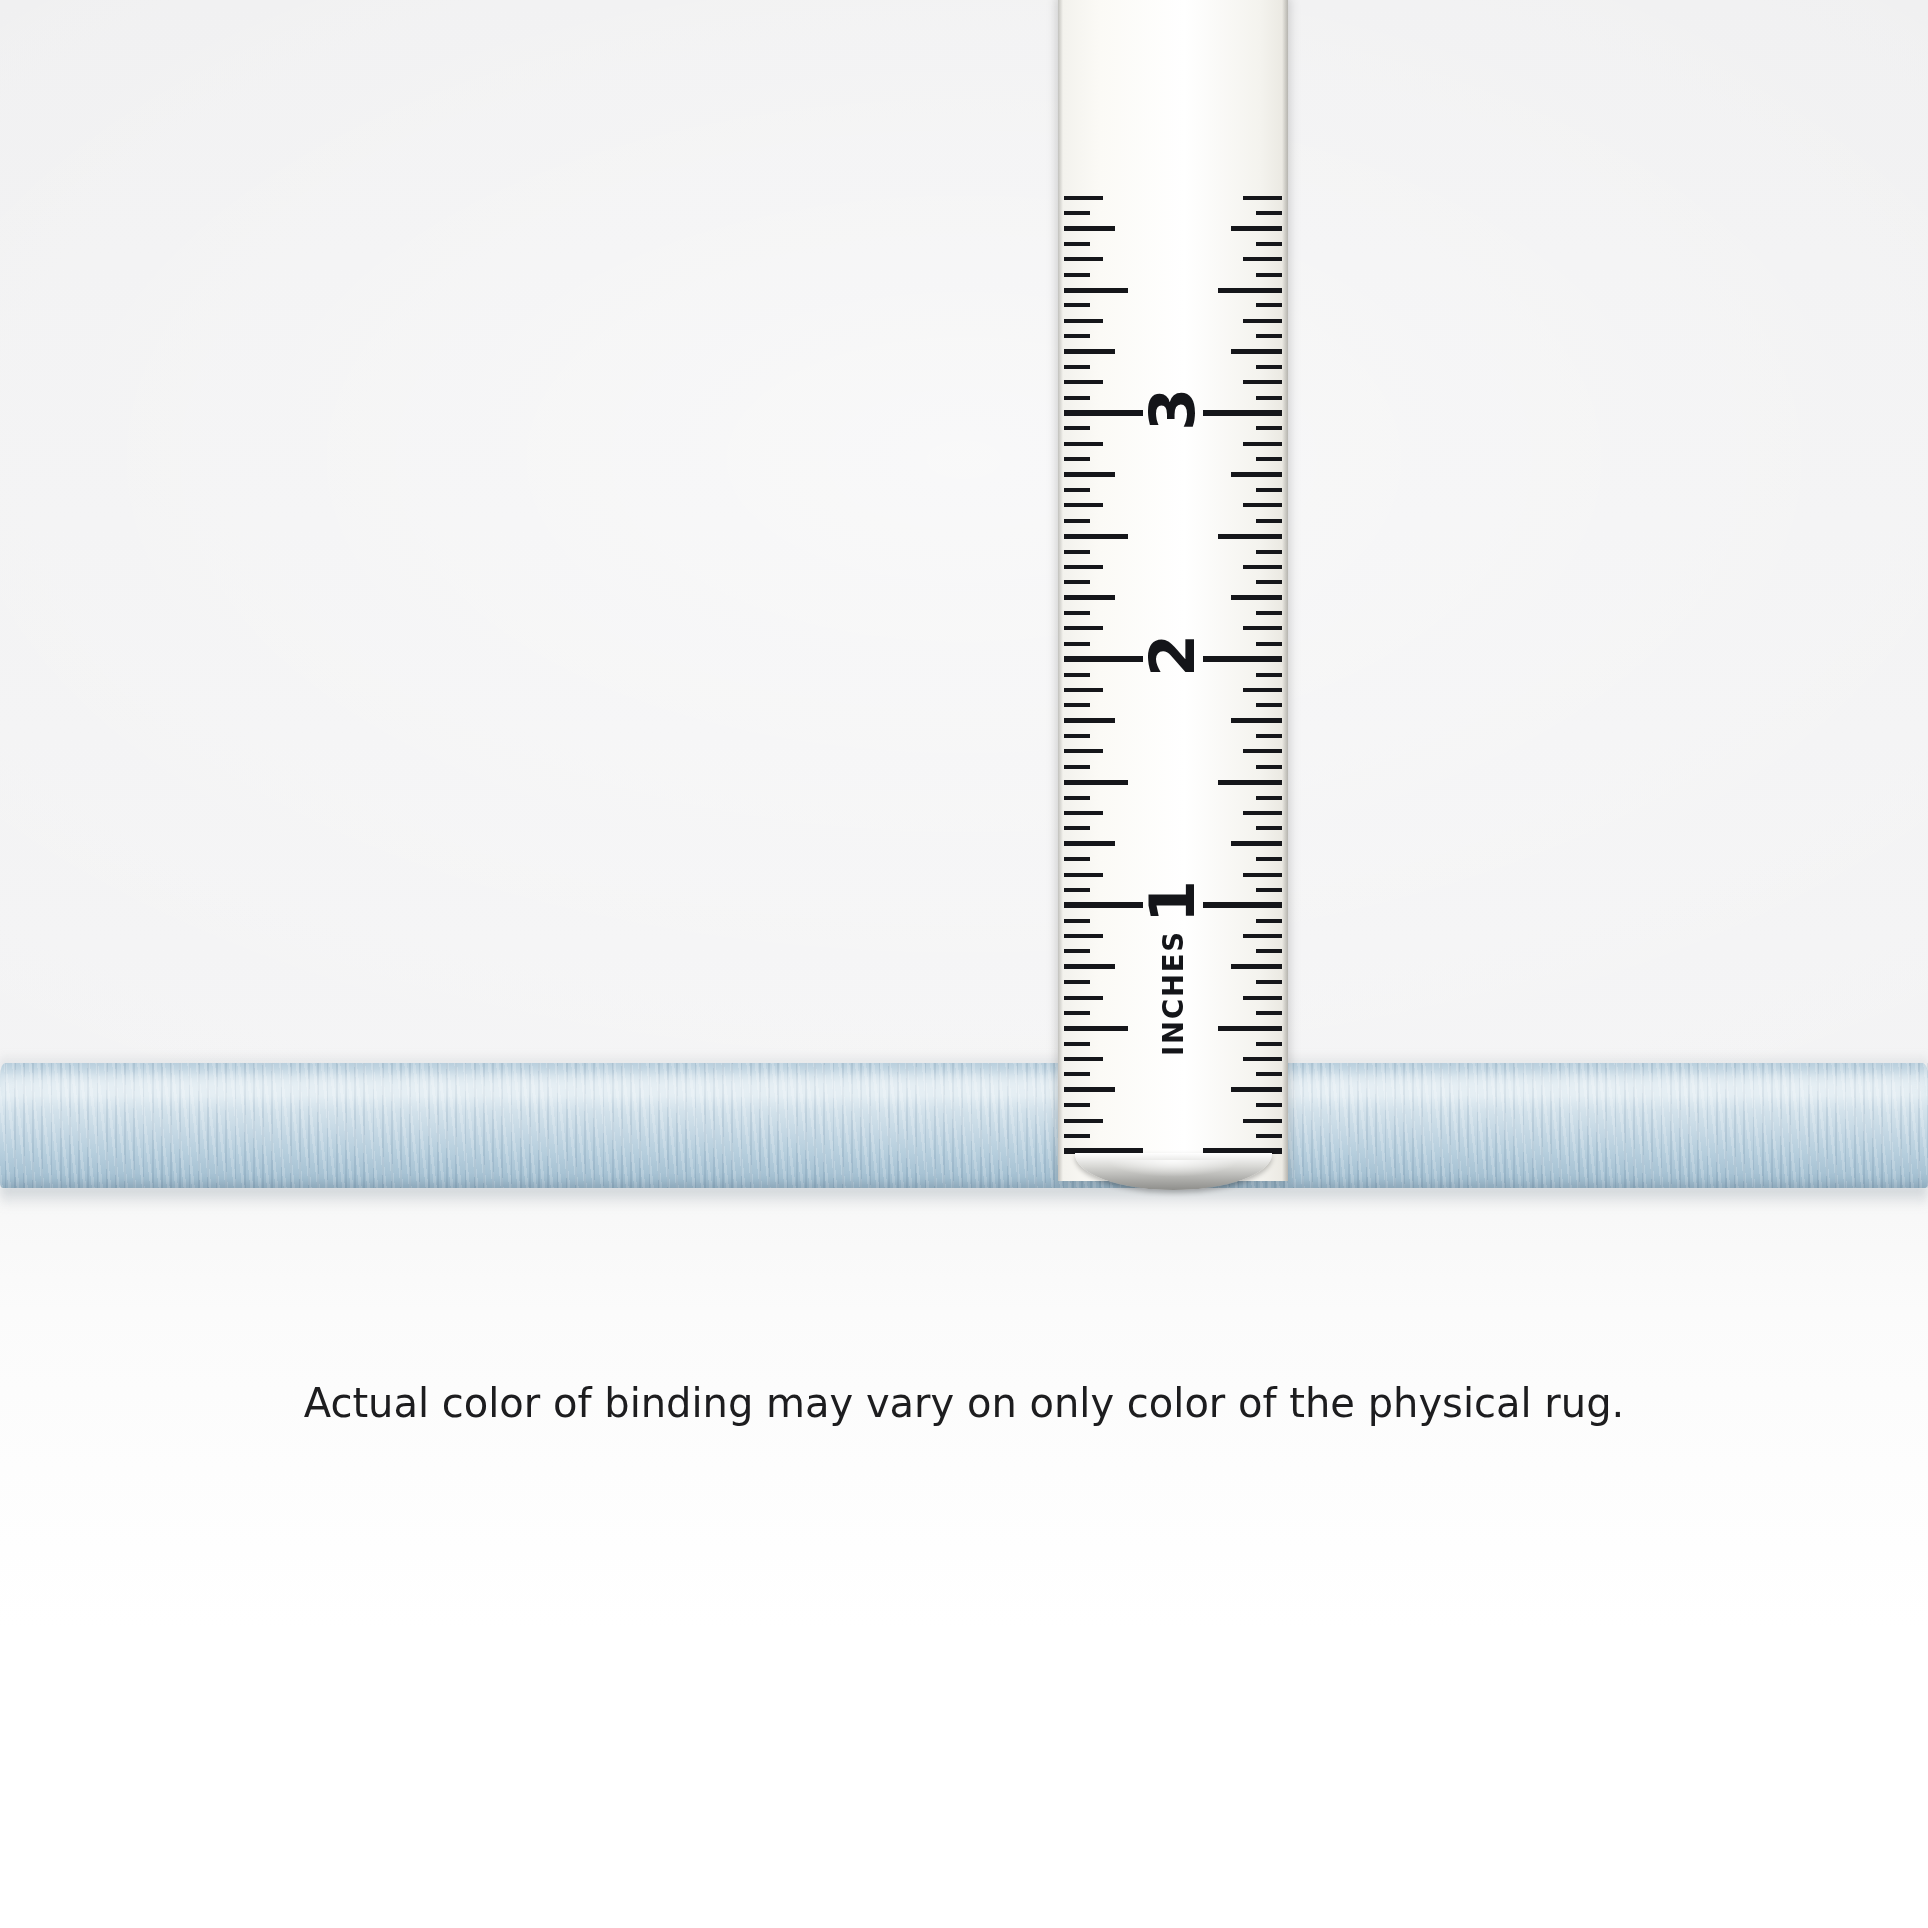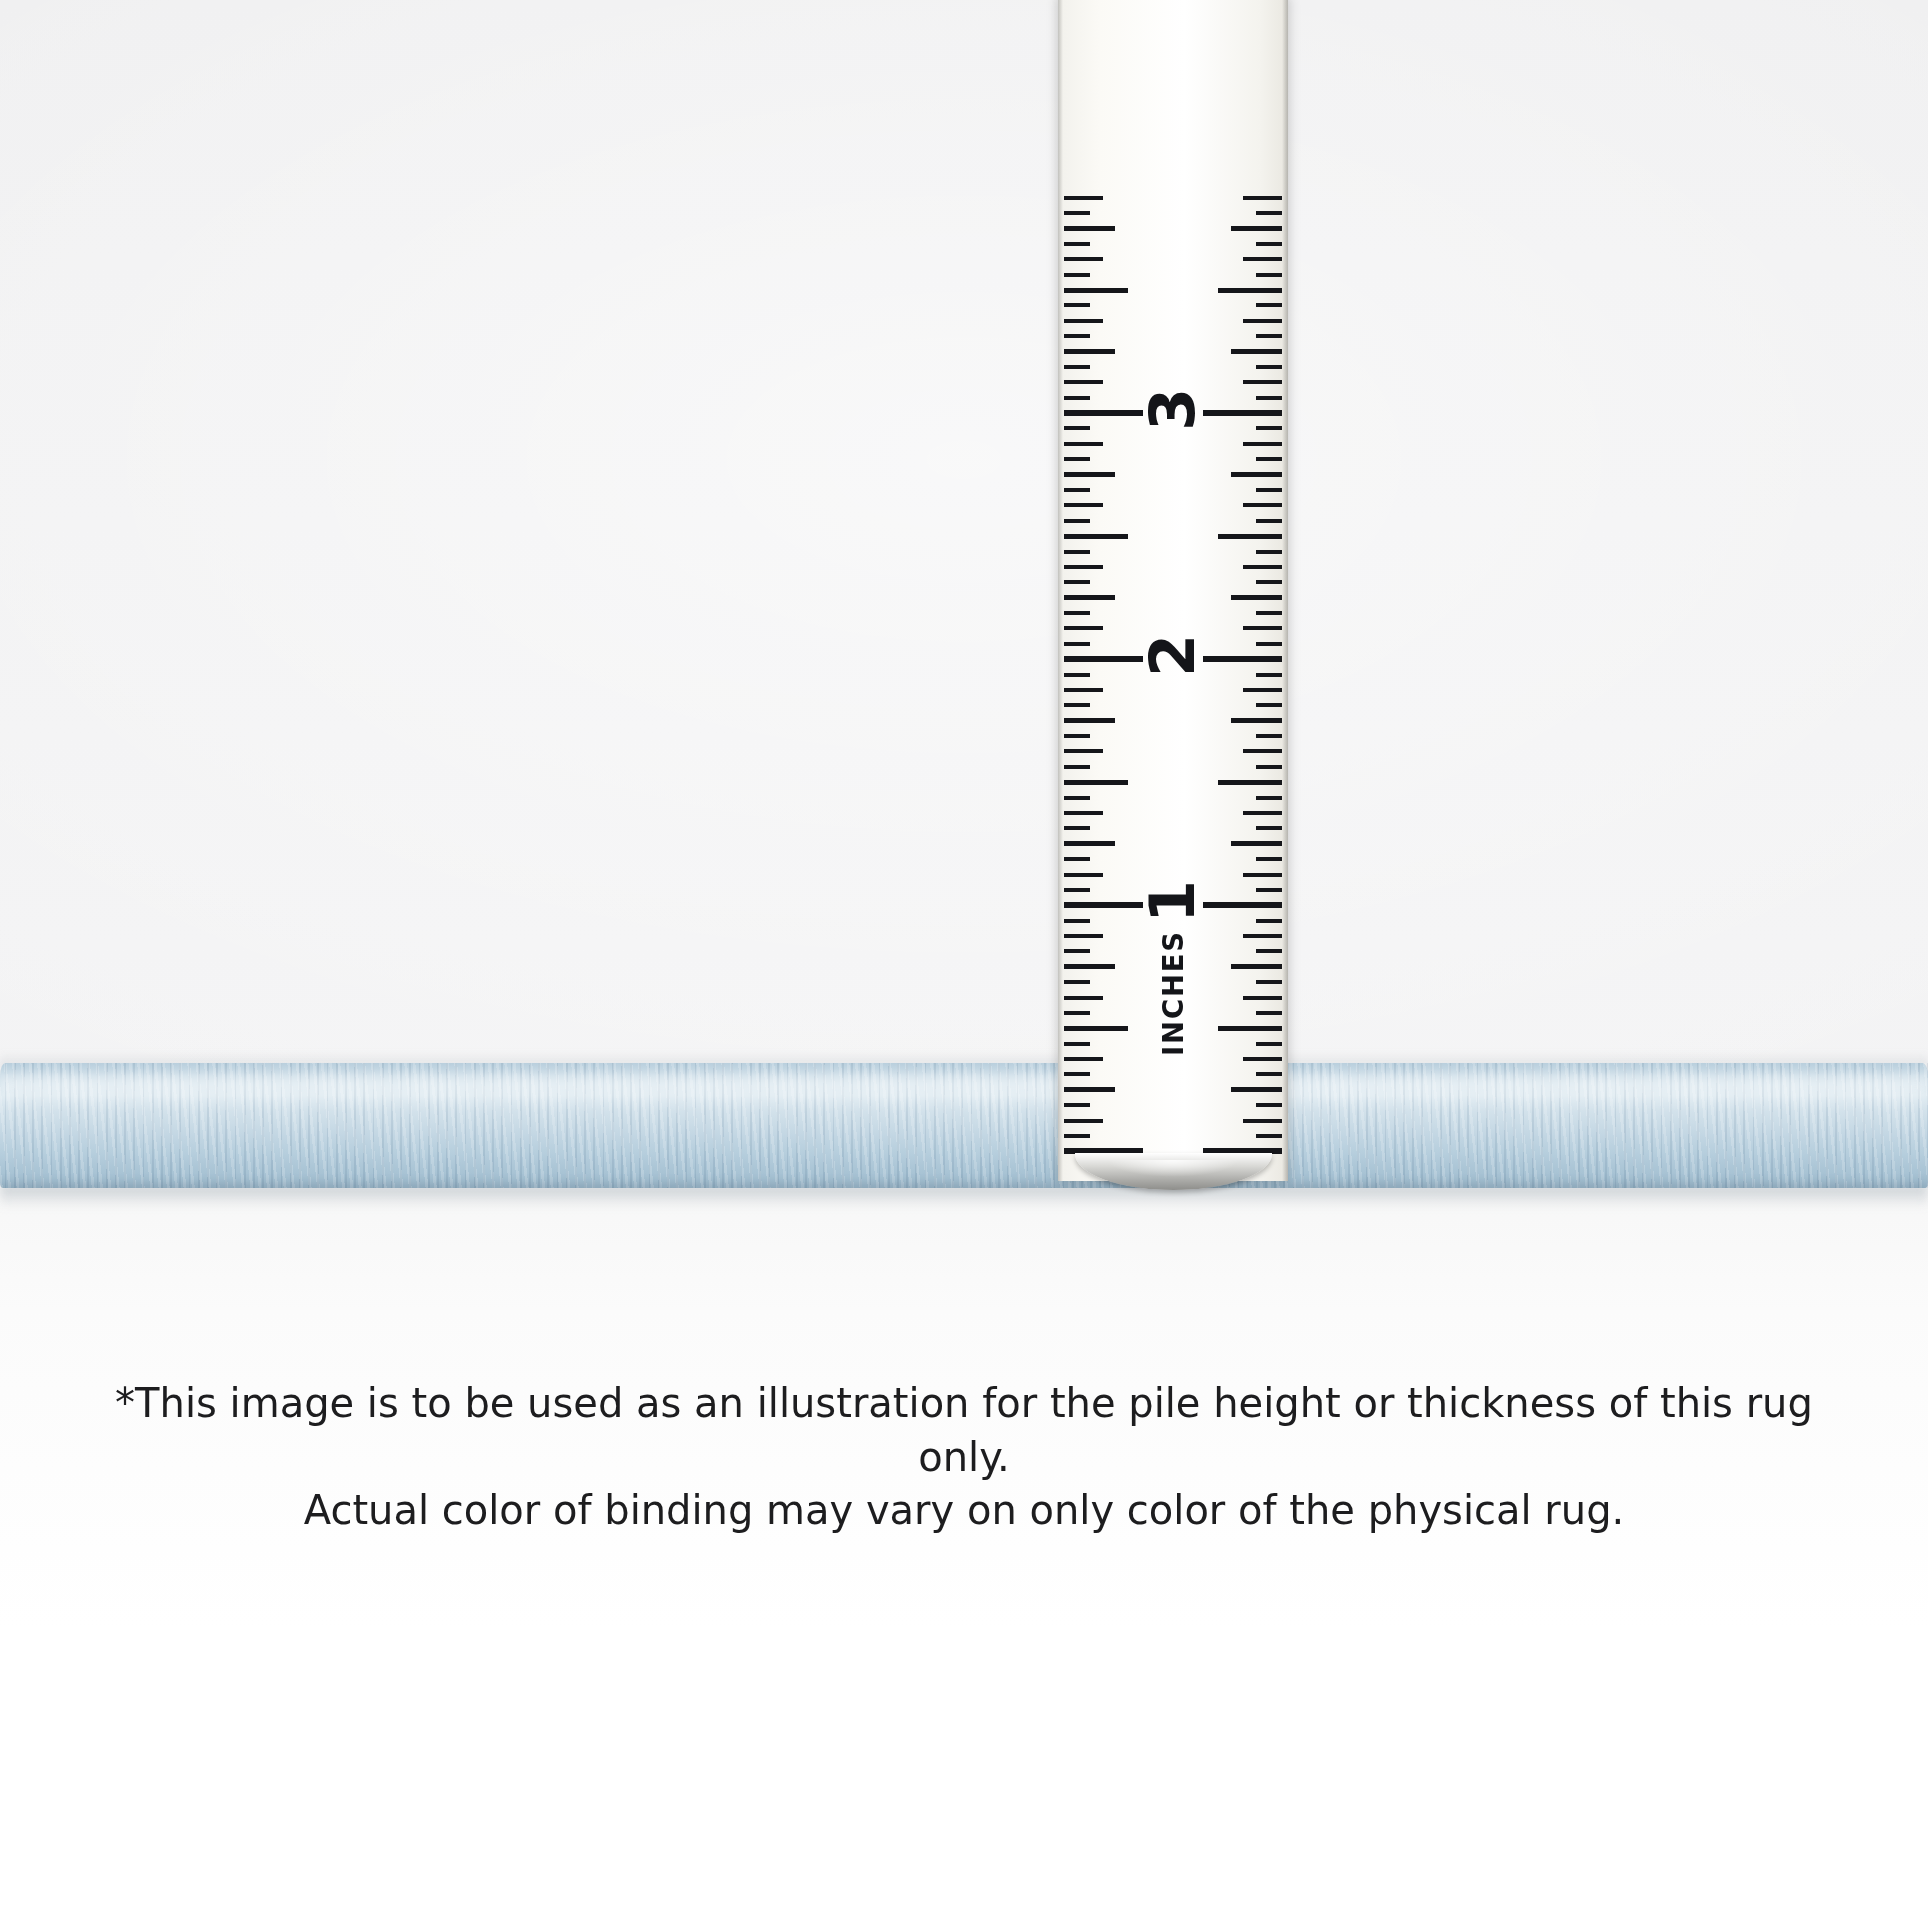--- a/index.html
+++ b/index.html
@@ -376,18 +376,17 @@
       <span class="ruler-num big" style="left: 87px; top: 623px; width: 55px; text-align: center;">2</span>
       <span class="ruler-num big" style="left: 87px; top: 377px; width: 55px; text-align: center;">3</span>
     </div>
 
   <div class="ruler-tip">
     <div class="ruler-tip-metal"></div>
     <div class="ruler-tip-shade"></div>
   </div>
 
   <div class="caption">
-    <span class="caption-line">*This image is to be used as an illustration for the pile height or thickness of this rug only.</span>
     <span class="caption-line">Actual color of binding may vary on only color of the physical rug.</span>
   </div>
 
 </div>
 
 
 </body></html>

